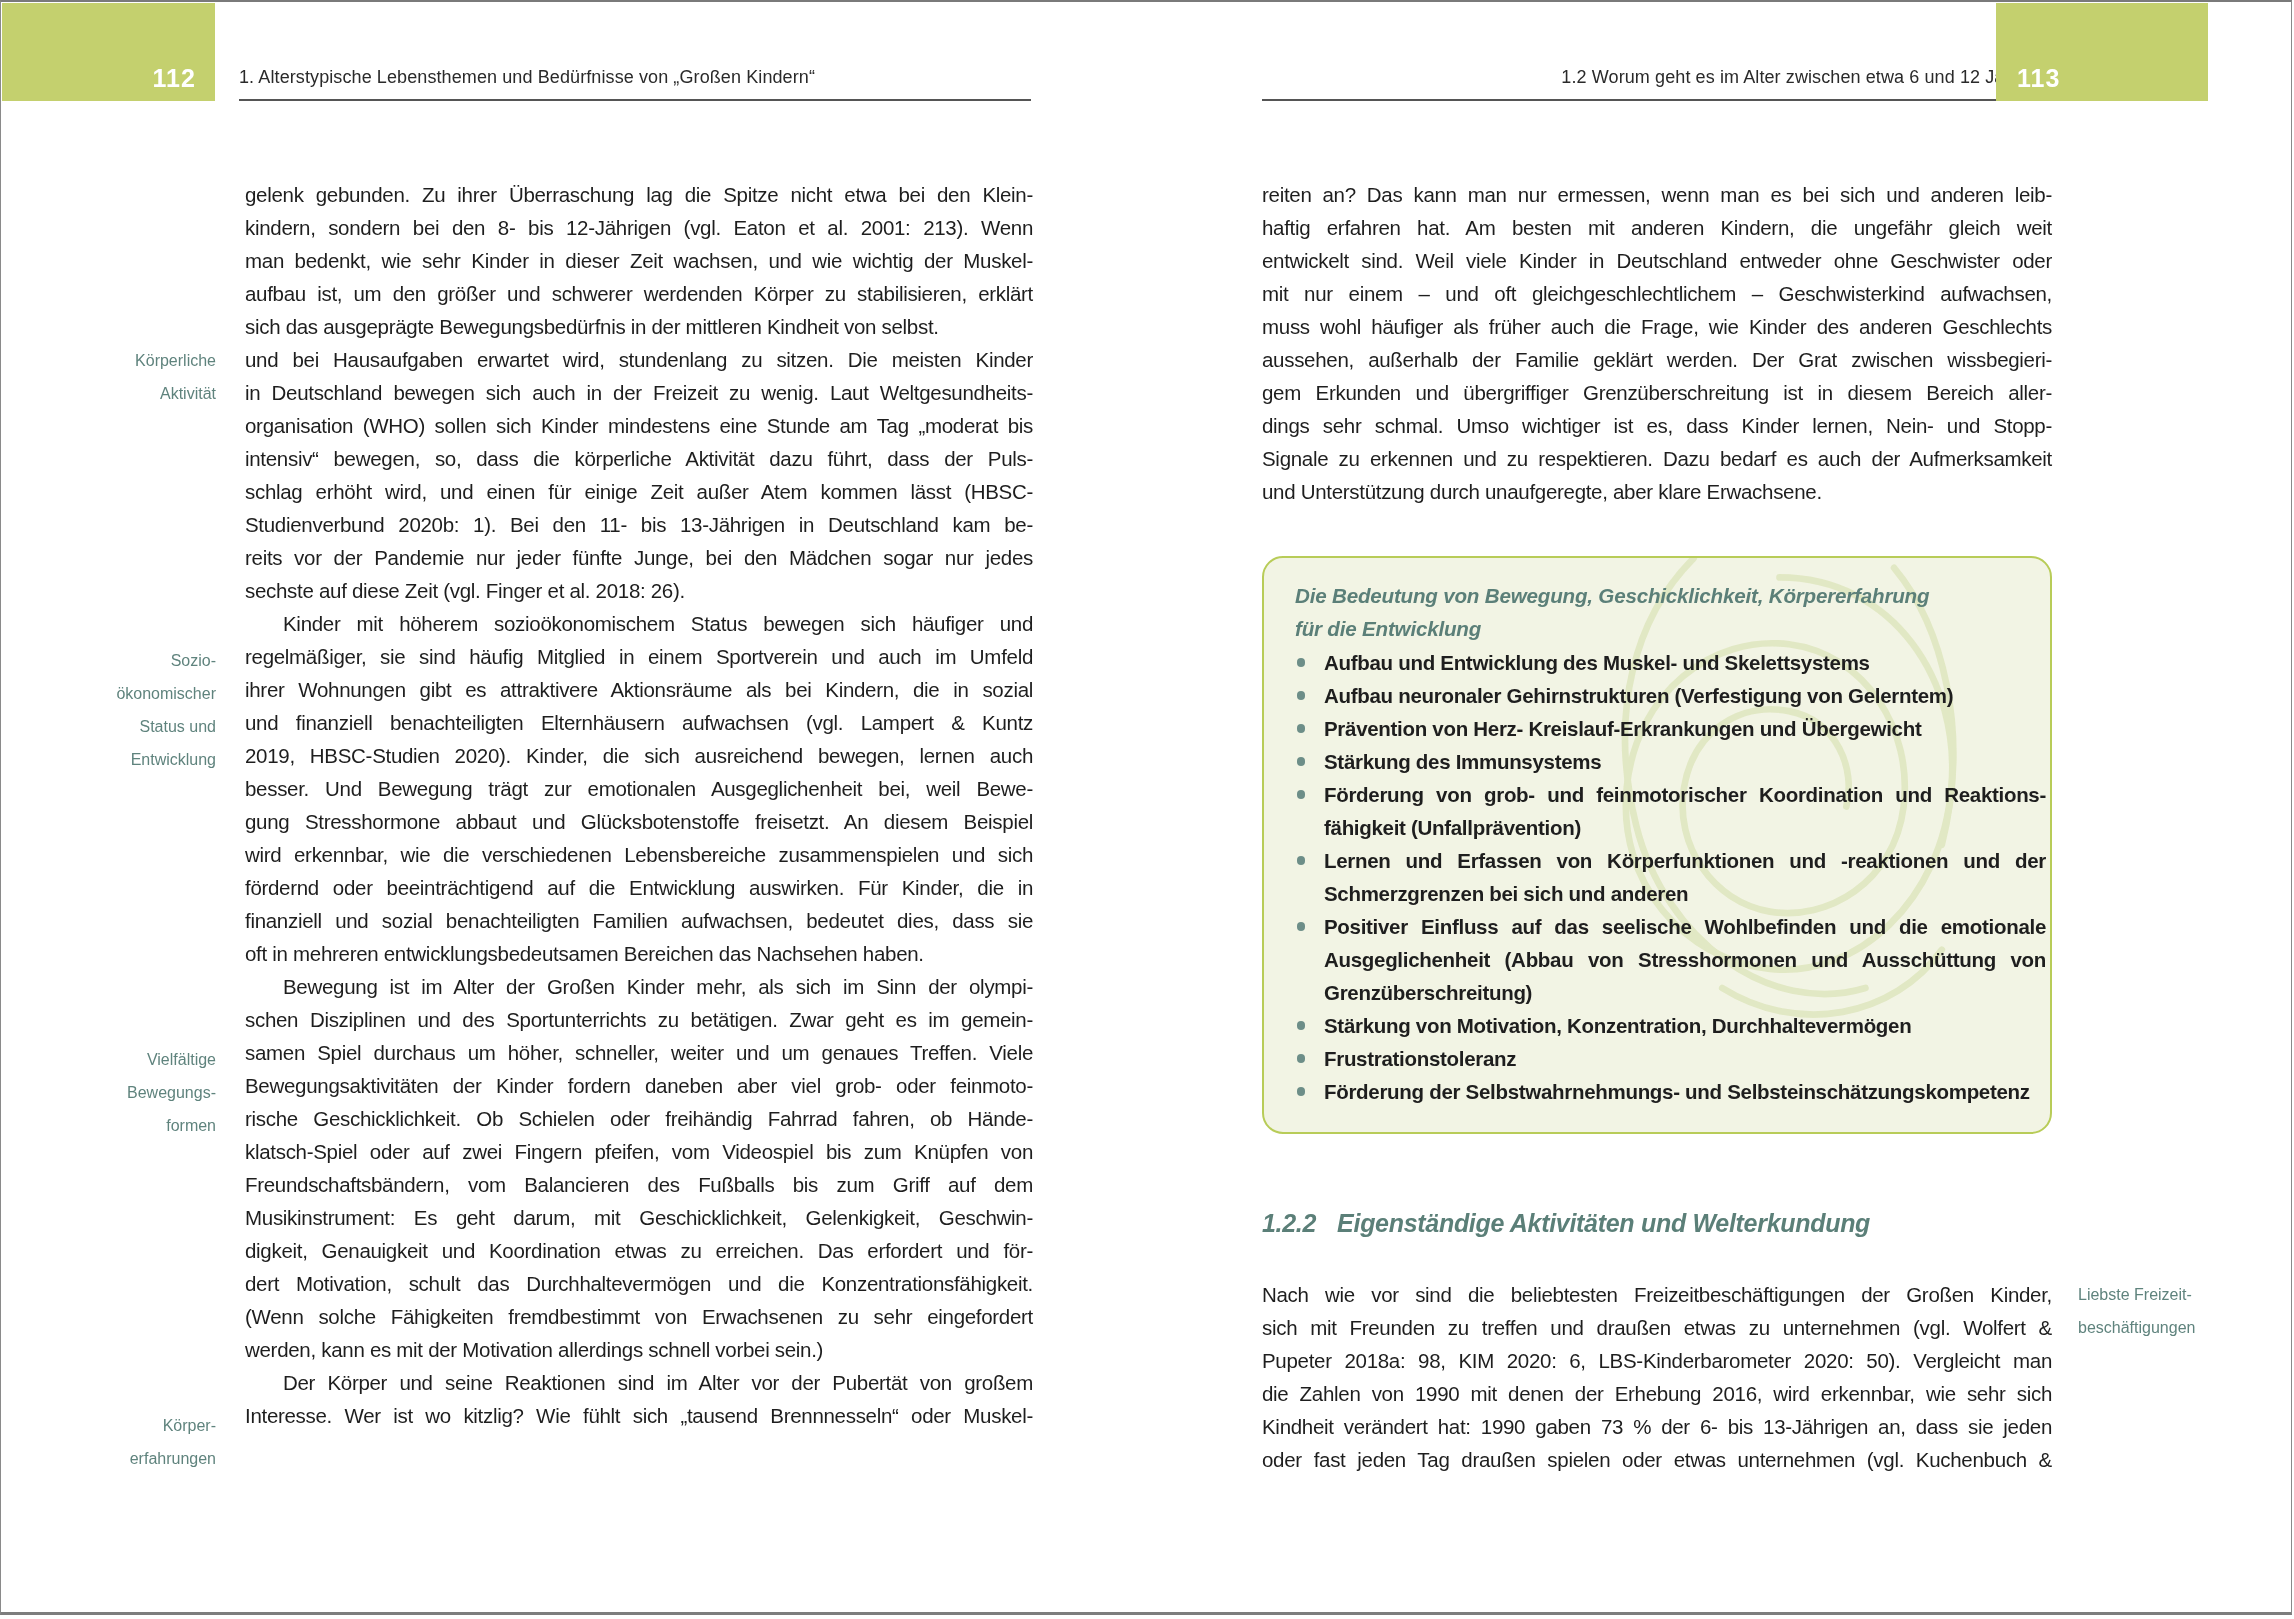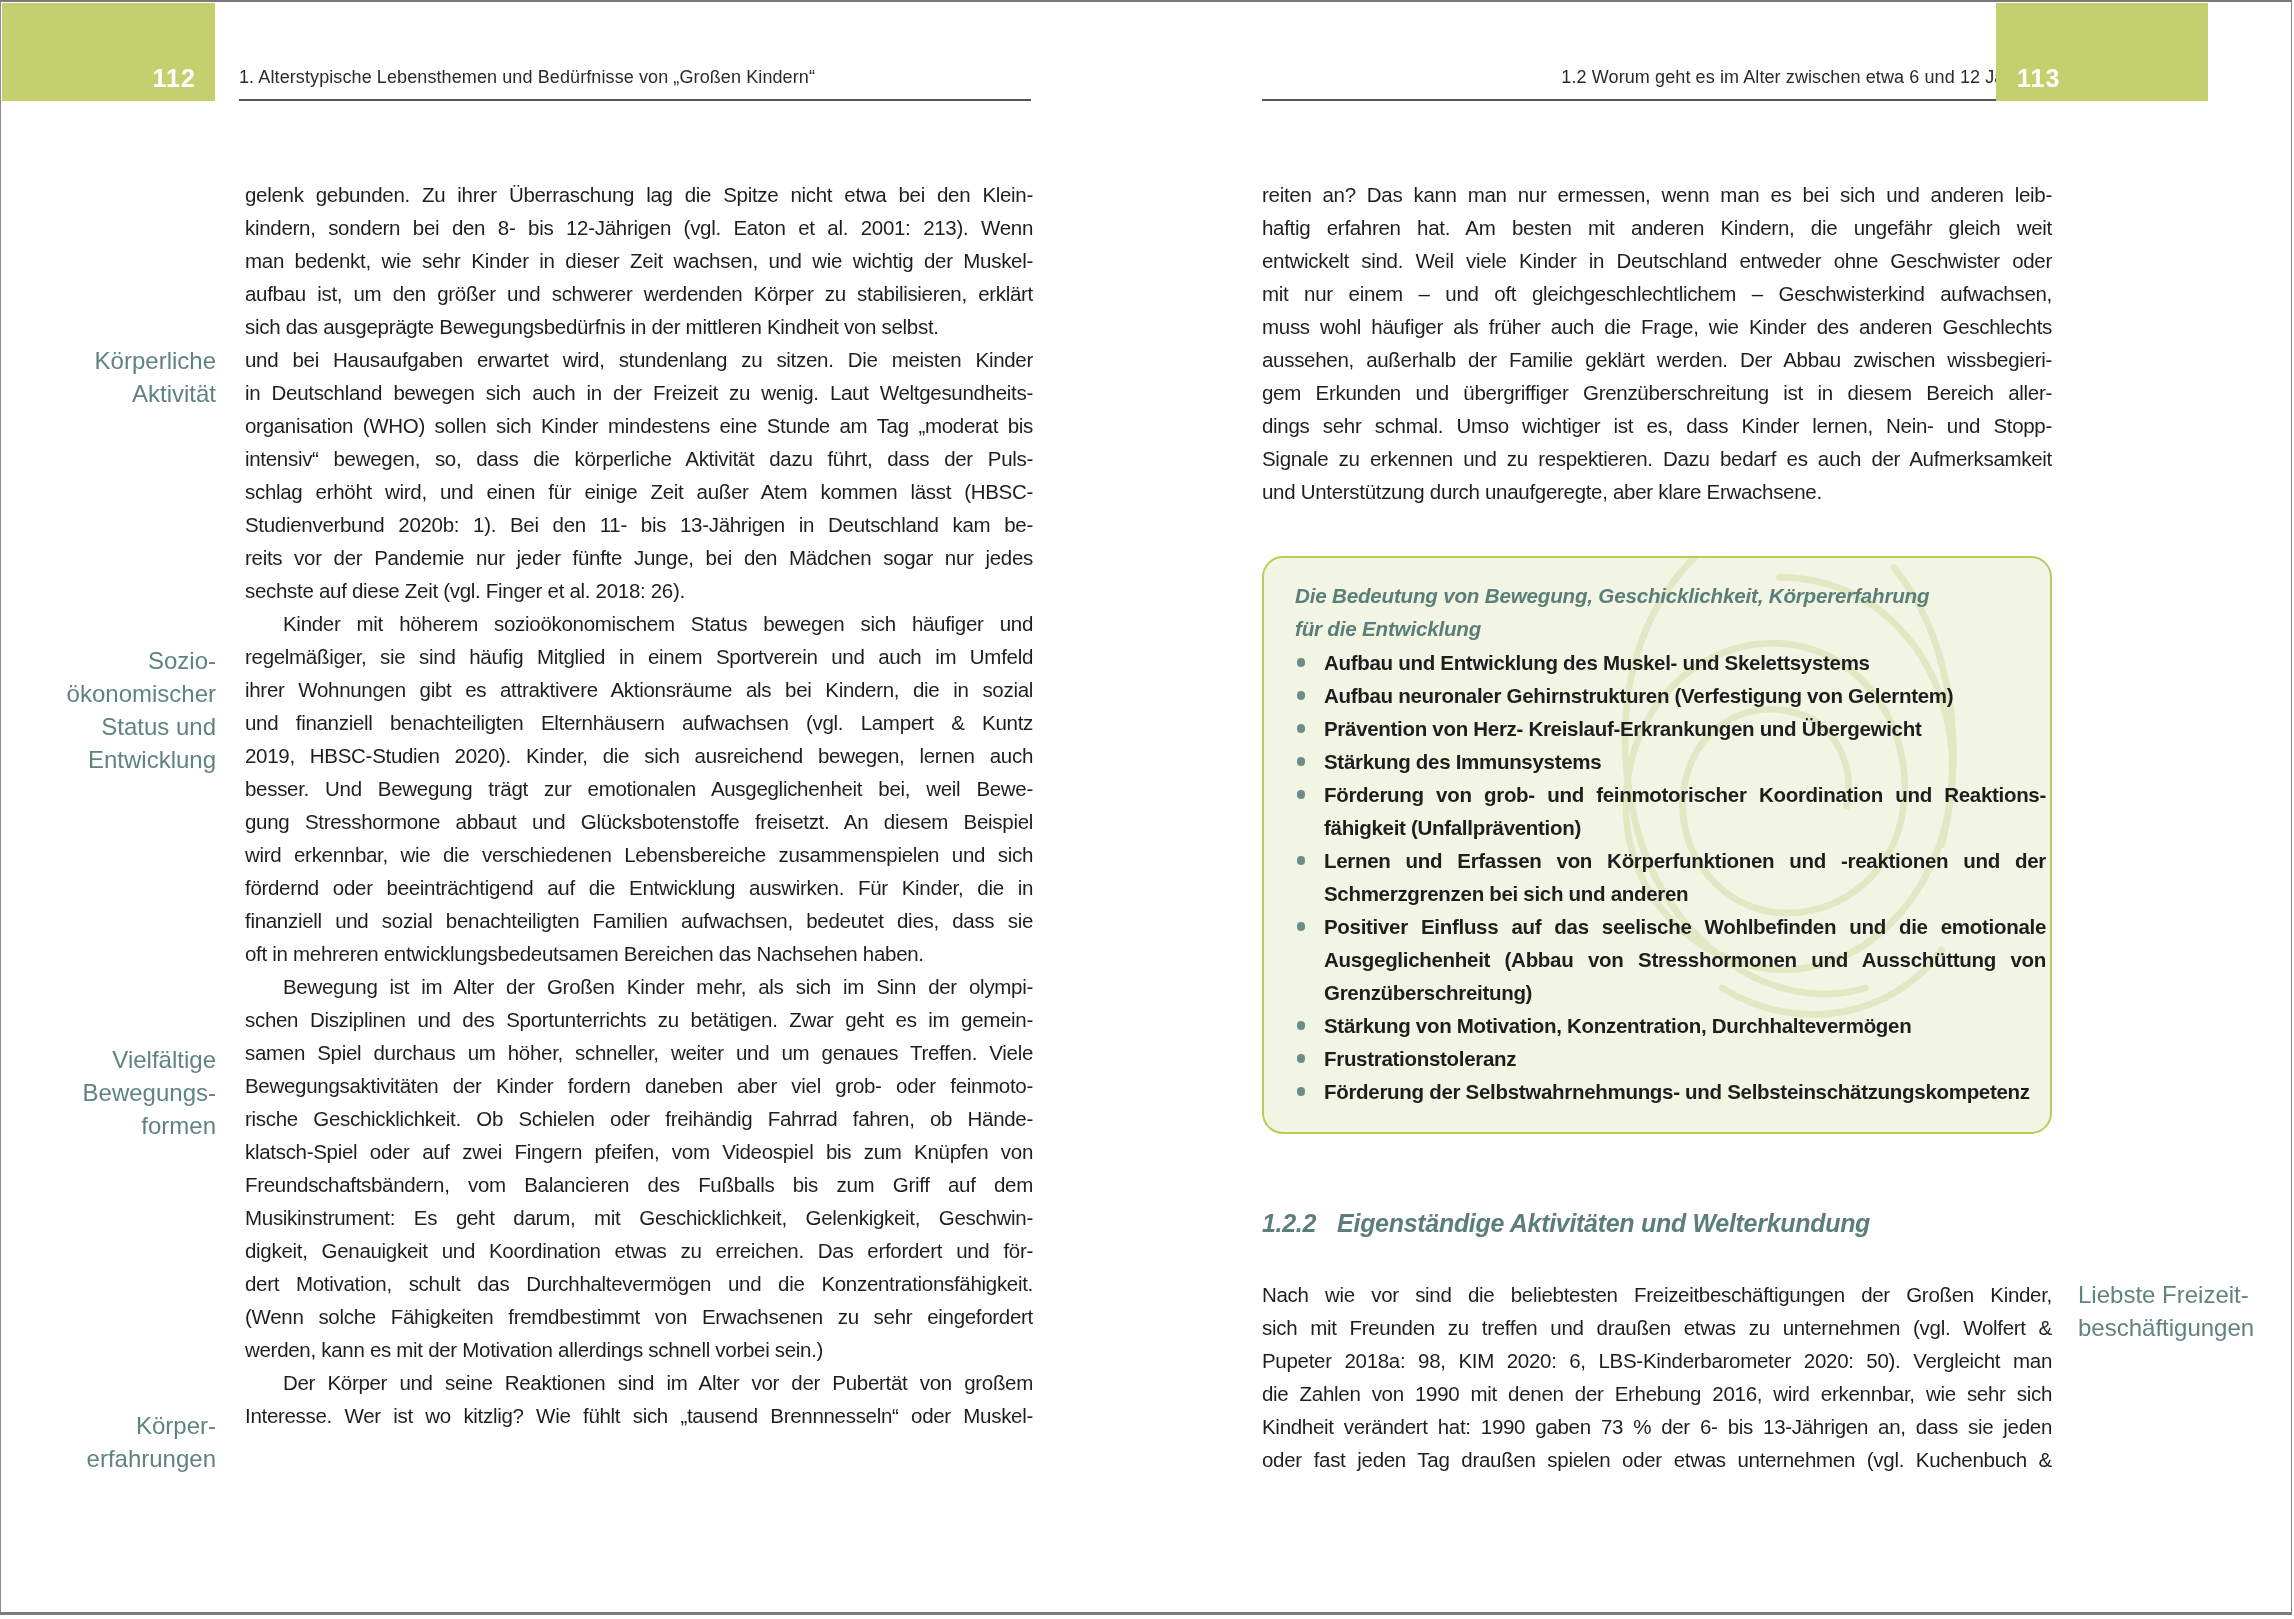--- a/index.html
+++ b/index.html
@@ -21,21 +21,21 @@
 
   .col { position: absolute; font-size: 20.5px; line-height: 33px; text-align: justify;
          font-family: "Liberation Sans", sans-serif; letter-spacing: -0.3px; }
   .col .line { display: block; text-align: justify; text-align-last: justify; white-space: nowrap; }
   .col .line.last { text-align-last: left; }
   .col .indent { padding-left: 38px; }
   .left-col { left: 245px; top: 178px; width: 788px; }
   .right-col { left: 1262px; top: 178px; width: 790px; }
   .right-col2 { left: 1262px; top: 1278px; width: 790px; }
 
-  .margin-note { position: absolute; font-size: 24px; line-height: 33px; color: #5f837d; text-align: right; }
+  .margin-note { position: absolute; font-size: 16px; line-height: 33px; color: #5f837d; text-align: right; }
   .mn-left { left: 38px; width: 178px; }
   .mn-right { left: 2078px; width: 191px; text-align: left; }
 
   .infobox { position: absolute; left: 1262px; top: 556px; width: 790px; height: 578px;
              box-sizing: border-box; border: 2.9px solid #b8cc58; border-radius: 21px;
              background: #f2f4e4; overflow: hidden; }
   .infobox svg.spiral { position: absolute; left: 315px; top: -19px; width: 401px; height: 497px; }
   .infobox .box-title { position: absolute; left: 31px; top: 21px; font-size: 20.6px; line-height: 33px;
              font-style: italic; font-weight: bold; color: #5b7f78; letter-spacing: -0.2px; }
   .infobox ul { position: absolute; left: 31px; top: 88px; width: 751px; margin: 0; padding: 0; list-style: none; font-weight: bold; }
@@ -127,21 +127,21 @@
       <div>erfahrungen</div>
     </div>
   </div>
 
 <div class="col right-col" id="right-body">
     <span class="line">reiten an? Das kann man nur ermessen, wenn man es bei sich und anderen leib-</span>
     <span class="line">haftig erfahren hat. Am besten mit anderen Kindern, die ungefähr gleich weit</span>
     <span class="line">entwickelt sind. Weil viele Kinder in Deutschland entweder ohne Geschwister oder</span>
     <span class="line">mit nur einem – und oft gleichgeschlechtlichem – Geschwisterkind aufwachsen,</span>
     <span class="line">muss wohl häufiger als früher auch die Frage, wie Kinder des anderen Geschlechts</span>
-    <span class="line">aussehen, außerhalb der Familie geklärt werden. Der Abbau zwischen wissbegieri-</span>
+    <span class="line">aussehen, außerhalb der Familie geklärt werden. Der Grat zwischen wissbegieri-</span>
     <span class="line">gem Erkunden und übergriffiger Grenzüberschreitung ist in diesem Bereich aller-</span>
     <span class="line">dings sehr schmal. Umso wichtiger ist es, dass Kinder lernen, Nein- und Stopp-</span>
     <span class="line">Signale zu erkennen und zu respektieren. Dazu bedarf es auch der Aufmerksamkeit</span>
     <span class="line last">und Unterstützung durch unaufgeregte, aber klare Erwachsene.</span>
   </div>
 
 <div class="infobox">
   <svg class="spiral" viewBox="0 0 420 520">
     <g fill="none" stroke="#dfe6bf" stroke-width="7" stroke-linecap="round" opacity="0.85">
       <path d="M210 40 C 330 40, 400 150, 390 260 C 380 380, 290 460, 200 450 C 110 440, 40 360, 50 260 C 60 160, 140 100, 220 110 C 300 120, 350 200, 340 280 C 330 360, 260 400, 200 390 C 140 380, 100 320, 110 260 C 120 200, 170 170, 220 180 C 270 190, 290 240, 280 280"></path>

